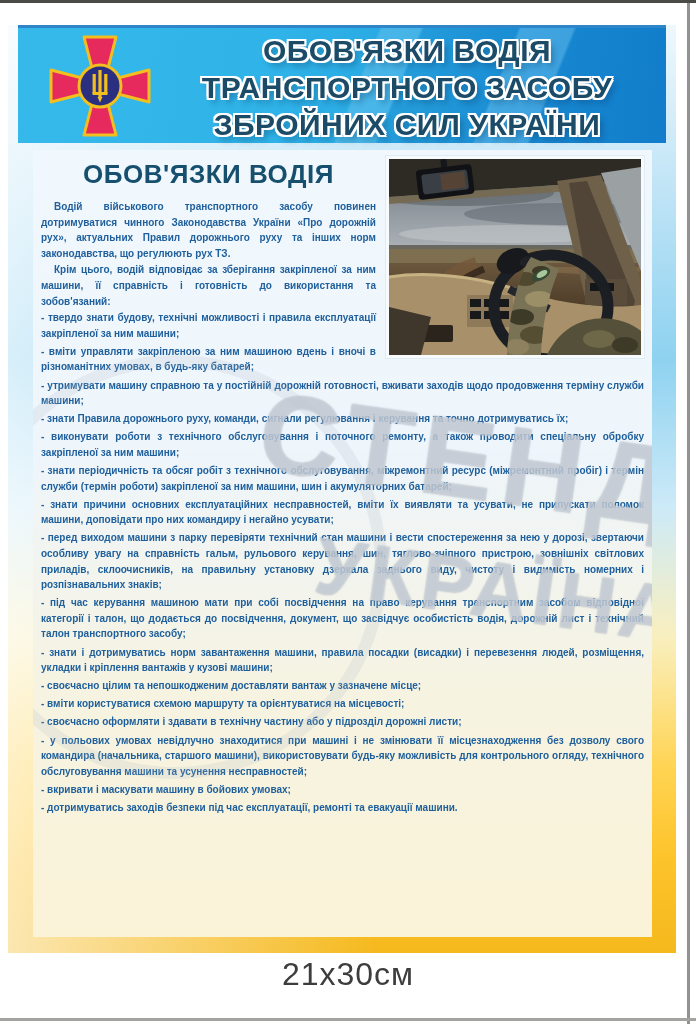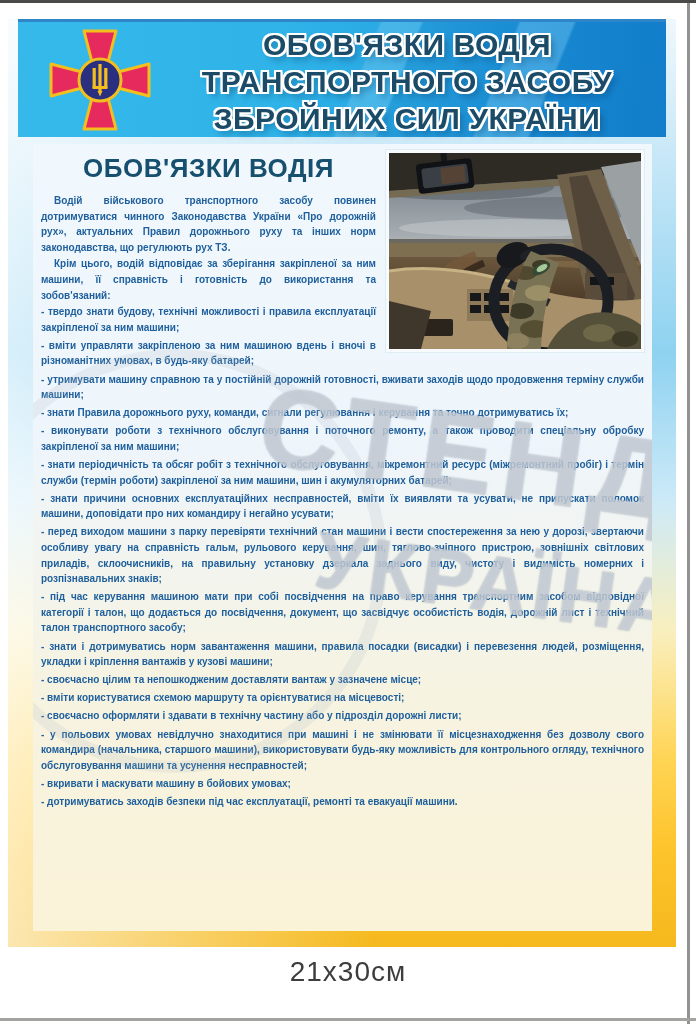--- a/index.html
+++ b/index.html
@@ -7,21 +7,21 @@
     width:696px;height:1024px;position:relative;overflow:hidden;
     background:#ffffff;
     font-family:"Liberation Sans","DejaVu Sans",sans-serif;
   }
   .edge-top{position:absolute;left:0;top:0;width:696px;height:3px;background:#4a4a48;}
   .edge-right{position:absolute;left:687px;top:3px;width:3px;height:1021px;background:#929292;}
   .edge-bottom{position:absolute;left:0;top:1018px;width:696px;height:3px;background:#a3a3a1;}
 
   
   .poster{
-    position:absolute;left:8px;top:19px;width:668px;height:928px;
+    position:absolute;left:8px;top:25px;width:668px;height:928px;
     background:
       linear-gradient(90deg, rgba(255,255,255,.65), rgba(255,255,255,0) 55%),
       linear-gradient(180deg,#eef8fd 0%,#bfe4f6 18%,#8ed2f0 36%,#cdeaf8 52%,#f9efbe 66%,#ffd453 80%,#fdc32a 90%,#f5b91e 100%);
   }
 
   
   .header-band{
     position:absolute;left:10px;top:0;width:648px;height:118px;
     border-top:3px solid #2e86c8;box-sizing:border-box;
     background:
@@ -69,21 +69,21 @@
     position:absolute;font-weight:bold;color:rgba(248,251,253,.42);
     text-shadow:0 0 2px rgba(138,150,166,.5), 0 0 1px rgba(138,150,166,.5);
     transform:rotate(8deg);white-space:nowrap;
   }
   .wm-word1{right:-28px;top:245px;font-size:112px;letter-spacing:8px;}
   .wm-word2{right:-30px;top:395px;font-size:80px;letter-spacing:4px;}
 
   
   .size-label{
     position:absolute;left:0;top:956px;width:696px;text-align:center;
-    font-size:28px;color:#3d3d3d;letter-spacing:1px;
+    font-size:32px;color:#3d3d3d;letter-spacing:1px;
   }
 </style>
 </head>
 <body>
 
 <div>
   <div class="edge-top"></div>
   <div class="edge-right"></div>
   <div class="edge-bottom"></div>
 

